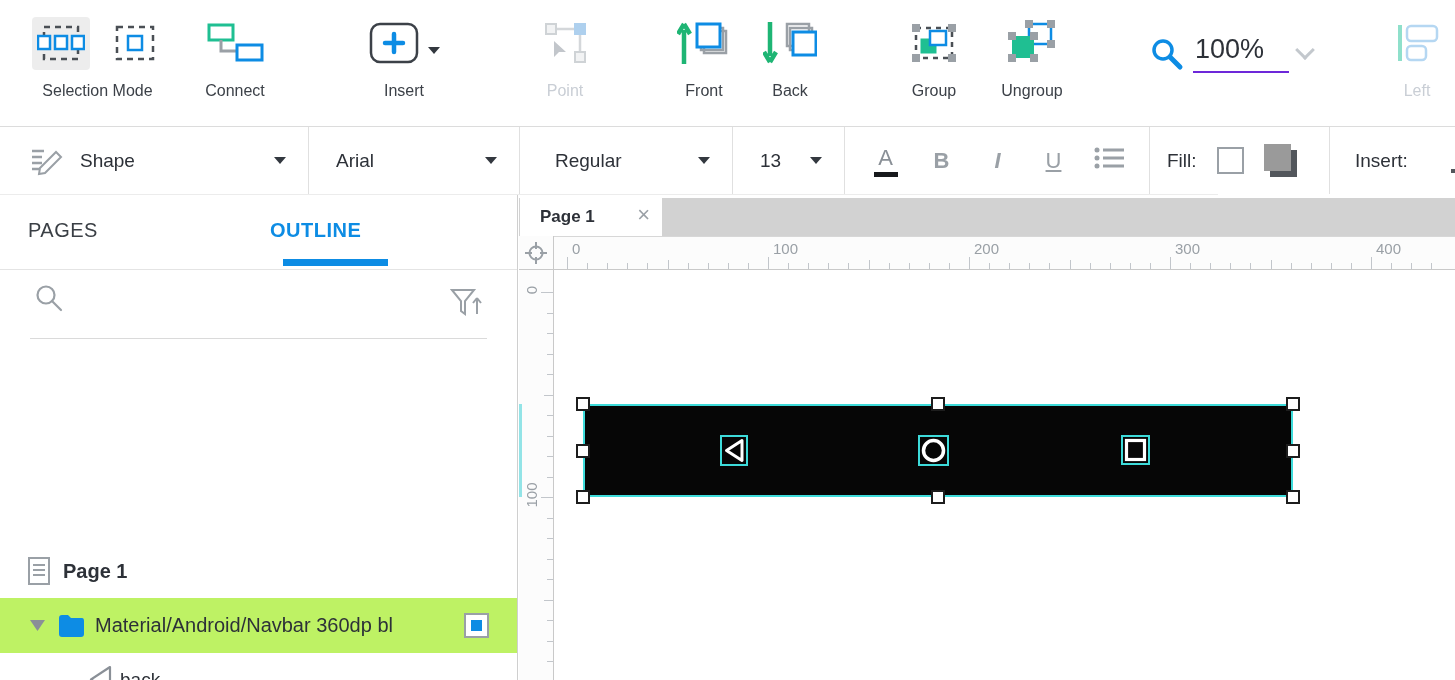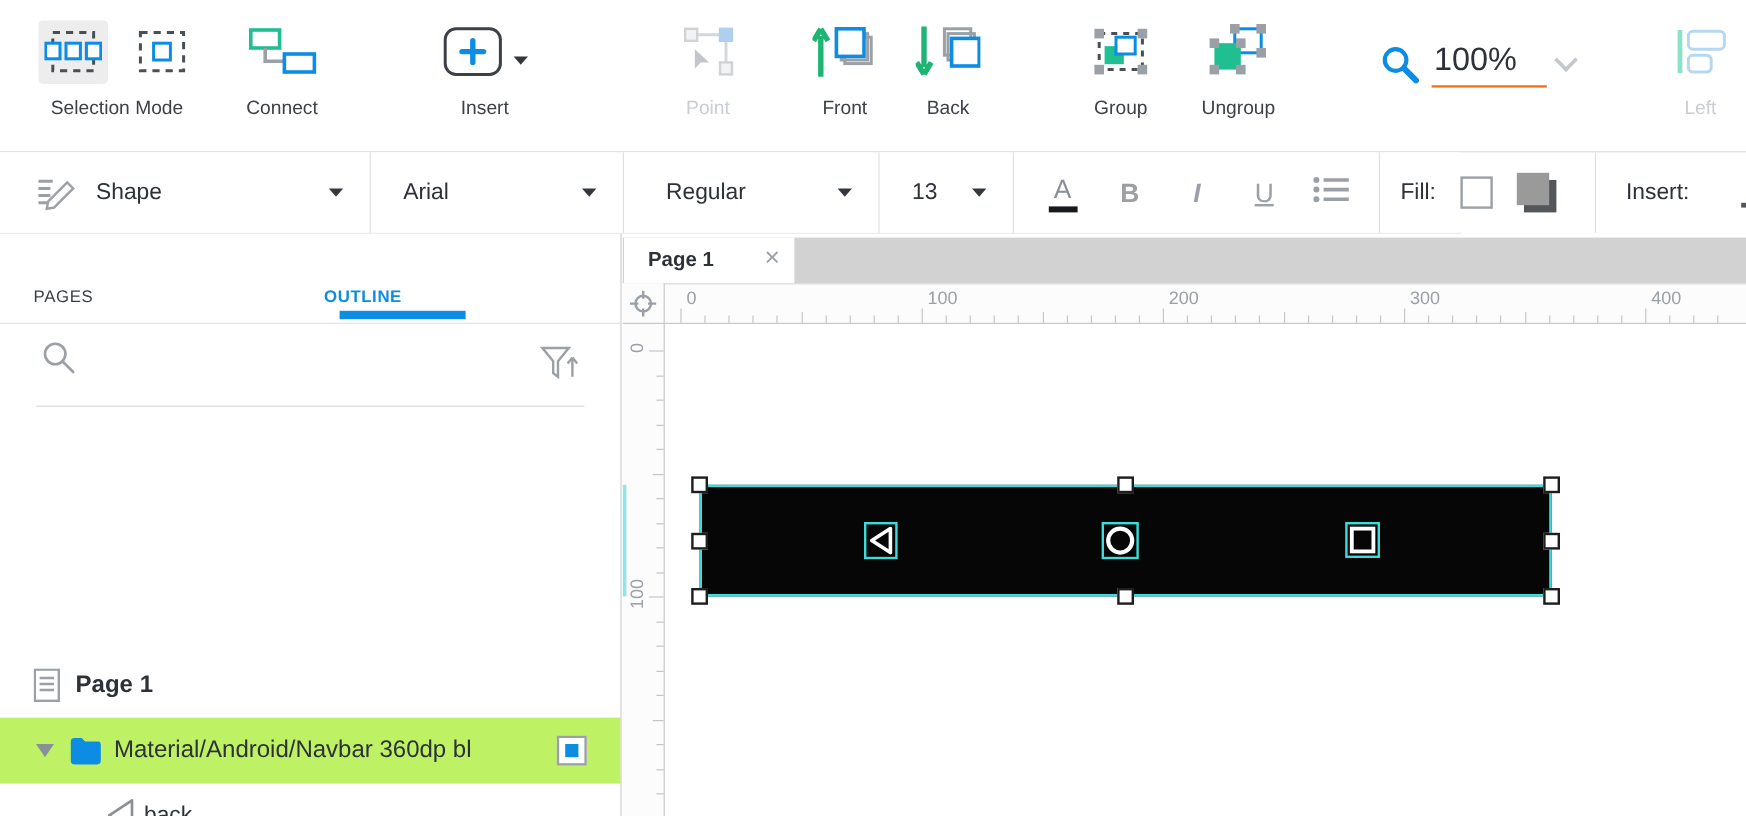--- a/index.html
+++ b/index.html
@@ -13,33 +13,33 @@
   .tool { position:absolute; top:0; height:126px; cursor:pointer; }
   .tool .ticons { position:absolute; top:16px; left:0; right:0; height:54px; display:flex; align-items:center; justify-content:center; gap:16px; }
   .tool .tlabel { position:absolute; top:82px; left:0; right:0; text-align:center; font-size:16px; color:#3c4148; white-space:nowrap; }
   .tool.disabled .tlabel { color:#c9ced5; }
   .iconbox { display:flex; align-items:center; justify-content:center; width:58px; height:53px; border-radius:4px; }
   .iconbox.active { background:#ededed; }
   .caret { width:0; height:0; border-left:7px solid transparent; border-right:7px solid transparent; border-top:9px solid #33383f; }
   .caret.small { border-left-width:6px; border-right-width:6px; border-top-width:7px; }
   .zoomwrap { position:absolute; left:1150px; top:0; width:180px; height:126px; }
   .zoomrow { position:absolute; left:0; top:34px; width:100%; display:flex; align-items:center; gap:9px; }
-  .zoomval { font-size:27px; color:#2d3138; border-bottom:2px solid #f97316; padding:0 4px 6px 2px; min-width:96px; }
+  .zoomval { font-size:27px; color:#2d3138; border-bottom:2px solid #6d28d9; padding:0 4px 6px 2px; min-width:96px; }
   .chev { width:14px; height:14px; border-right:3px solid #c3c8cd; border-bottom:3px solid #c3c8cd; transform:rotate(45deg); margin-top:-8px; }
   
   .toolbar-format { position:absolute; left:0; top:127px; width:1218px; height:68px; background:#fff; border-bottom:1px solid #ececec; }
   .fgroup { position:absolute; top:0; height:67px; border-right:1px solid #e0e0e0; display:flex; align-items:center; cursor:pointer; }
   .fgroup .flabel { font-size:19px; color:#2d3138; }
   .fgroup .fcaret { position:absolute; right:22px; }
   .fmtbtn { font-size:22px; color:#9aa0a6; width:44px; text-align:center; cursor:pointer; }
   .swatch { width:27px; height:27px; border:2px solid #9aa0a6; background:#fff; }
   
   .sidebar { position:absolute; left:0; top:195px; width:518px; height:485px; background:#fff; border-right:1px solid #cfcfcf; }
   .sb-tabs { position:absolute; left:0; top:0; width:100%; height:75px; border-bottom:1px solid #e4e4e4; }
-  .sb-tab { position:absolute; top:24px; font-size:14px; letter-spacing:0.5px; color:#3a3f45; cursor:pointer;margin-top:20px; }
+  .sb-tab { position:absolute; top:24px; font-size:20px; letter-spacing:0.5px; color:#3a3f45; cursor:pointer; }
   .sb-tab.active { color:#0d8ce4; }
   .sb-underline { position:absolute; left:283px; top:64px; width:105px; height:7px; background:#0d8ce4; }
   .sb-search { position:absolute; left:0; top:75px; width:100%; height:70px; }
   .sb-search .uline { position:absolute; left:30px; right:30px; top:68px; height:1px; background:#dadada; }
   .treerow { position:absolute; left:0; width:100%; display:flex; align-items:center; cursor:pointer; }
   .treerow .tlab { font-size:20px; color:#2d3138; white-space:nowrap; }
   .hl { background:#bef264; }
   
   .canvas { position:absolute; left:519px; top:195px; width:936px; height:485px; background:#fff; }
   .tabstrip { position:absolute; left:0; top:3px; width:936px; height:38px; background:#d2d2d2; }
@@ -106,21 +106,21 @@
       <div class="ticons" style="gap:9px;">
         <svg width="50" height="42" viewBox="0 0 50 42">
           <rect x="2" y="2" width="46" height="38" rx="9" fill="#fff" stroke="#3c4148" stroke-width="2.5"></rect>
           <path d="M25 12 V30 M16 21 H34" stroke="#0d8ce4" stroke-width="4.5" stroke-linecap="round"></path>
         </svg>
         <div class="caret small" style="margin-top:14px;"></div>
       </div>
       <div class="tlabel">Insert</div>
     </div>
 
-    <div class="tool disabled" style="left:550px;width:80px;">
+    <div class="tool disabled" style="left:525px;width:80px;">
       <div class="ticons">
         <svg width="46" height="44" viewBox="0 0 46 44">
           <path d="M10 8 H38 M38 8 V36" fill="none" stroke="#d4d7da" stroke-width="2.5"></path>
           <rect x="4" y="3" width="10" height="10" fill="#f2f3f4" stroke="#cfd3d6" stroke-width="2"></rect>
           <rect x="33" y="3" width="10" height="10" fill="#aed0ee" stroke="#aed0ee" stroke-width="2"></rect>
           <rect x="33" y="31" width="10" height="10" fill="#f2f3f4" stroke="#cfd3d6" stroke-width="2"></rect>
           <path d="M12 36 L12 20 L24 31 L17 31 Z" fill="#c2c6cb"></path>
         </svg>
       </div>
       <div class="tlabel">Point</div>

